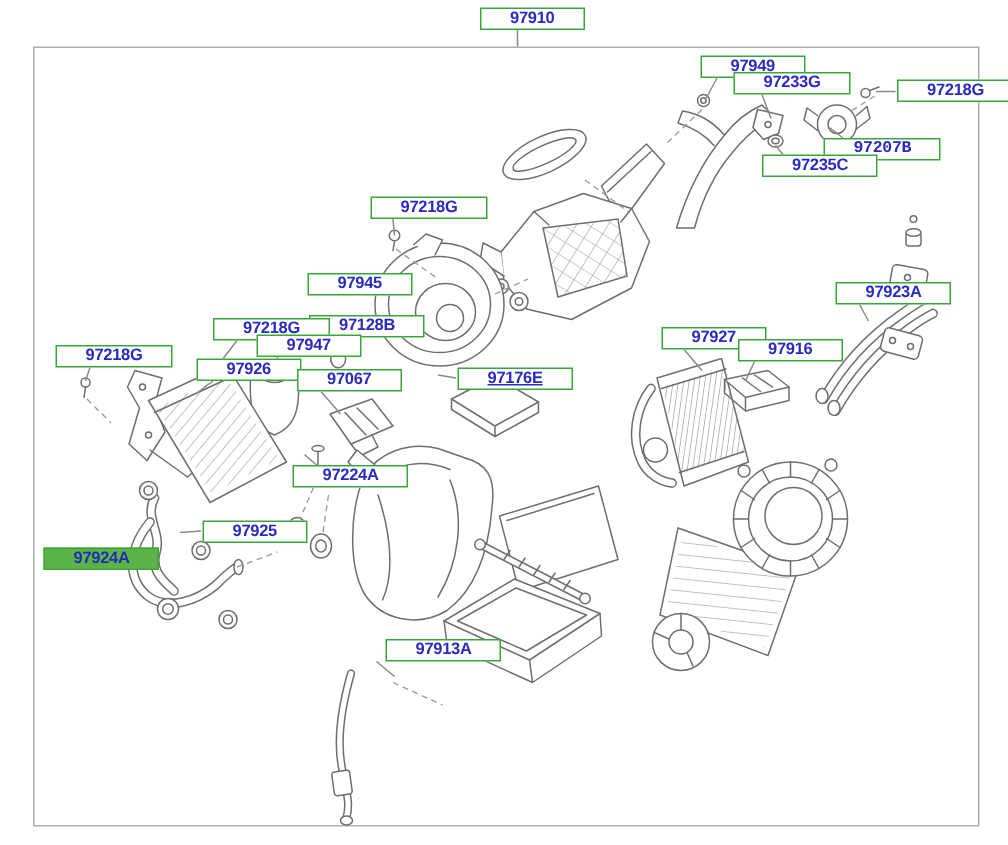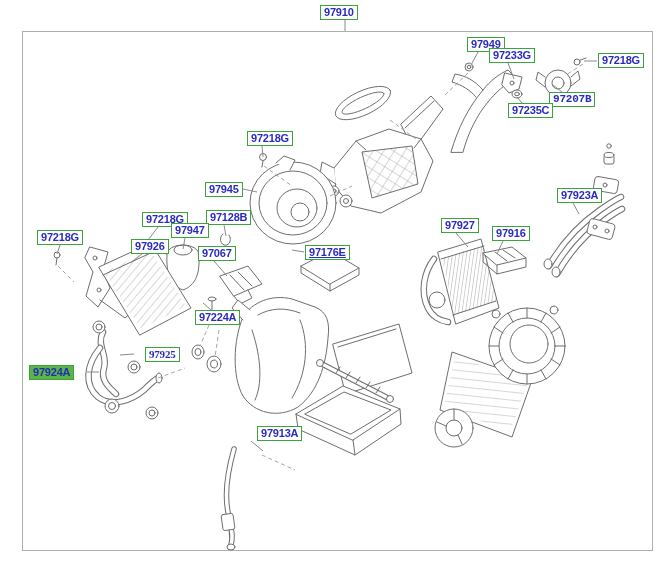--- a/index.html
+++ b/index.html
@@ -18,21 +18,21 @@
   .w{fill:#ffffff;}
   .tube{stroke:var(--line-color);stroke-width:6.5;fill:none;stroke-linecap:round;}
   .tubeIn{stroke:#ffffff;stroke-width:4.5;fill:none;stroke-linecap:round;}
   .tube2{stroke:var(--line-color);stroke-width:5.5;fill:none;stroke-linecap:round;}
   .tube2In{stroke:#ffffff;stroke-width:3.5;fill:none;stroke-linecap:round;}
   .dash{stroke:#9a9a9a;stroke-width:0.9;fill:none;stroke-dasharray:4 3;}
   .leader{stroke:var(--leader-color);stroke-width:1;}
   #labels{position:absolute;left:0;top:0;width:100%;height:100%;}
   .plabel{position:absolute;font-size:11px;font-weight:bold;line-height:13px;
           color:var(--label-text);background:var(--label-bg);
-          border:1px solid var(--label-border);padding:0 3px;white-space:nowrap;
+          border:1px solid var(--label-border);padding:0 19px;white-space:nowrap;
           letter-spacing:-0.2px;cursor:pointer;}
   .plabel.hl{background:var(--highlight-bg);color:var(--highlight-text);}
 </style>
 </head>
 <body>
 
 <div class="stage">
   <div class="frame"></div>
 
   <svg class="art" width="672" height="563" viewBox="0 0 672 563">
@@ -301,17 +301,17 @@
       <div class="plabel" style="left: 206px; top: 210px;">97128B</div>
       <div class="plabel" style="left: 142px; top: 212px;">97218G</div>
       <div class="plabel" style="left: 171px; top: 223px;">97947</div>
       <div class="plabel" style="left: 37px; top: 230px;">97218G</div>
       <div class="plabel" style="left: 131px; top: 239px;">97926</div>
       <div class="plabel" style="left: 198px; top: 246px; text-align: right;">97067</div>
       <div class="plabel" style="left: 305px; top: 245px; text-decoration: underline;">97176E</div>
       <div class="plabel" style="left: 441px; top: 218px;">97927</div>
       <div class="plabel" style="left: 492px; top: 226px; text-align: right;">97916</div>
       <div class="plabel" style="left: 195px; top: 310px;">97224A</div>
-      <div class="plabel" style="left: 145px; top: 347px; font-family: Liberation Serif, serif;">97925</div>
+      <div class="plabel" style="left: 135px; top: 347px;">97925</div>
       <div class="plabel hl" style="left: 29px; top: 365px;">97924A</div>
       <div class="plabel" style="left: 226px; top: 426px; margin-left: 31px;">97913A</div>
     </div>
 </div>
 
 </body></html>

